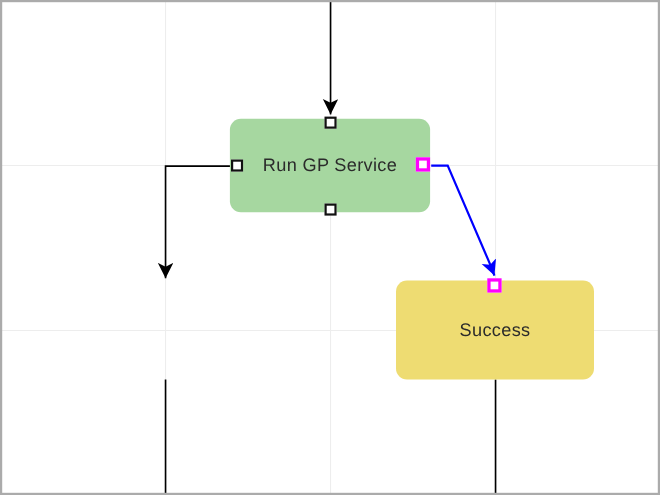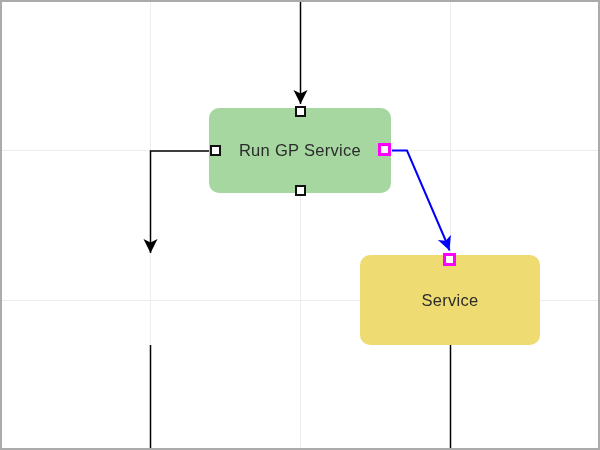--- a/index.html
+++ b/index.html
@@ -64,21 +64,21 @@
 
     <line x1="450.5" y1="345" x2="450.5" y2="450" stroke="#000000" stroke-width="1.5"></line>
   </svg>
 
   <div class="node node-process" style="background-color: rgb(166, 215, 160);">
     <span>Run GP Service</span>
   </div>
 
 
   <div class="node node-failure" style="background-color: rgb(238, 220, 114);">
-    <span>Service</span>
+    <span>Success</span>
   </div>
 
   <div class="port port-black p-process-top" style="border-color: rgb(17, 17, 17);"></div>
   <div class="port port-black p-process-left" style="border-color: rgb(17, 17, 17);"></div>
   <div class="port port-black p-process-bottom" style="border-color: rgb(17, 17, 17);"></div>
   <div class="port port-magenta p-process-right" style="border-color: rgb(255, 0, 255);"></div>
   <div class="port port-magenta p-failure-top" style="border-color: rgb(255, 0, 255);"></div>
 
   <div class="frame" style="border-color: rgb(171, 171, 171);"></div>
 </div>

